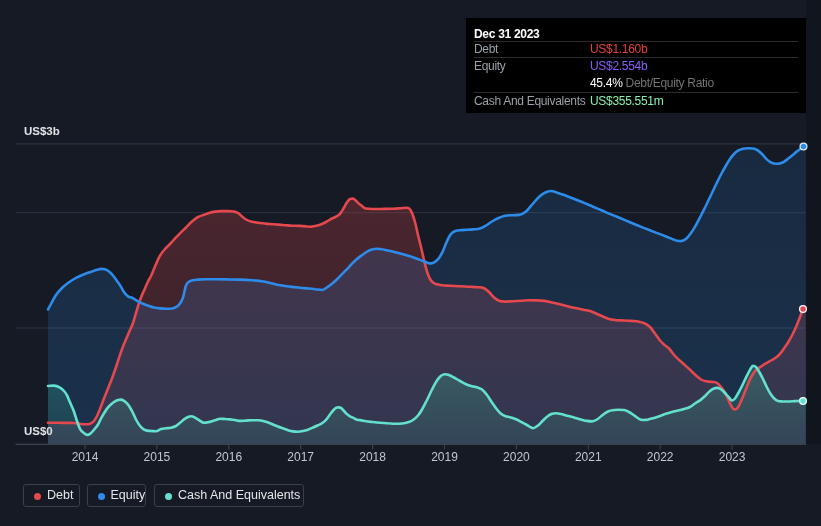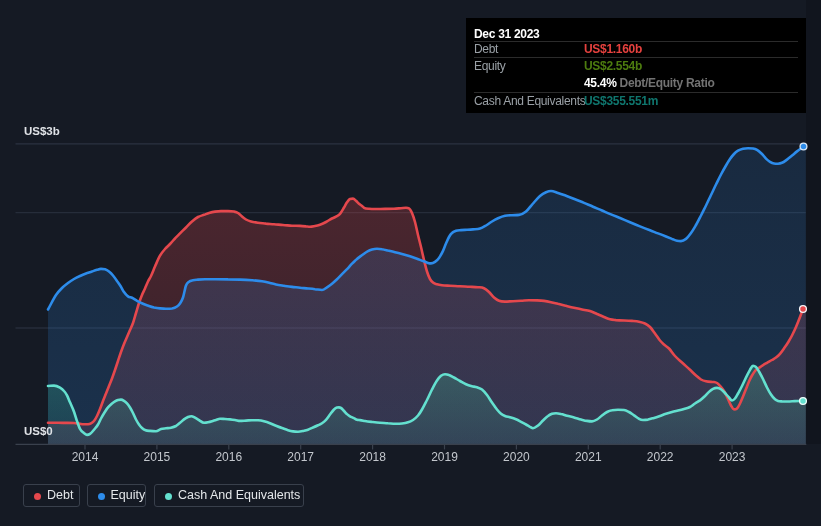--- a/index.html
+++ b/index.html
@@ -1,20 +1,20 @@
 <!DOCTYPE html>
 <html><head><meta charset="utf-8"><style>
 *{margin:0;padding:0;box-sizing:border-box}
 html,body{width:821px;height:526px;background:#151a24;overflow:hidden;font-family:"Liberation Sans",sans-serif}
 .wrap{position:relative;width:821px;height:526px}
 .tt{position:absolute;left:466px;top:18px;width:340px;height:95px;background:#000;font-size:12px;letter-spacing:-0.3px}
 .tt .row{position:absolute;left:8px;right:8px}
 .tt .sep{position:absolute;left:8px;right:8px;height:1px;background:#2b2b2b}
 .tt .lab{color:#9aa0a6}
-.tt .val{position:absolute;left:110px;font-weight:bold}
+.tt .val{position:absolute;left:116px;font-weight:normal}
 .leg{position:absolute;top:484px;height:23px;border:1px solid #39404c;border-radius:3px;color:#e4e7ea;font-size:12.5px;line-height:21px;white-space:nowrap}
 .leg .dot{display:inline-block;width:7px;height:7px;border-radius:50%;margin:0 6px 0 10px;vertical-align:-1px}
 .leg span.t{margin-right:11px}
 </style></head><body>
 <div class="wrap">
 <svg width="821" height="526" viewBox="0 0 821 526">
 <defs>
 <linearGradient id="gr" x1="0" y1="150" x2="0" y2="444" gradientUnits="userSpaceOnUse">
 <stop offset="0" stop-color="#e5484d" stop-opacity="0.28"></stop>
           <stop offset="1" stop-color="#e5484d" stop-opacity="0.15"></stop>
@@ -64,22 +64,22 @@
       <text x="516.4" y="460.5" text-anchor="middle" font-size="12" fill="#c3c7cd">2020</text>
       <text x="588.3" y="460.5" text-anchor="middle" font-size="12" fill="#c3c7cd">2021</text>
       <text x="660.2" y="460.5" text-anchor="middle" font-size="12" fill="#c3c7cd">2022</text>
       <text x="732.1" y="460.5" text-anchor="middle" font-size="12" fill="#c3c7cd">2023</text>
 </svg>
 <div class="tt">
 <div class="row" style="top:7px;height:19px;line-height:19px;color:#fff;font-weight:bold">Dec 31 2023</div>
 <div class="sep" style="top:22.5px"></div>
 <div class="row" style="top:23px;height:16px;line-height:16px"><span class="lab">Debt</span><span class="val" style="color:#e5413e">US$1.160b</span></div>
 <div class="sep" style="top:38.5px"></div>
-<div class="row" style="top:39px;height:18px;line-height:18px"><span class="lab">Equity</span><span class="val" style="color:#4d7c0f">US$2.554b</span></div>
+<div class="row" style="top:39px;height:18px;line-height:18px"><span class="lab">Equity</span><span class="val" style="color:#8b5cf6">US$2.554b</span></div>
 <div class="row" style="top:57px;height:17px;line-height:17px">
         <span class="val" style="color:#fff">45.4%&nbsp;<span style="color:#737373">Debt/Equity Ratio</span></span>
       </div>
 <div class="sep" style="top:73.5px"></div>
-<div class="row" style="top:74px;height:19px;line-height:19px"><span class="lab">Cash And Equivalents</span><span class="val" style="color:#0f766e">US$355.551m</span></div>
+<div class="row" style="top:74px;height:19px;line-height:19px"><span class="lab">Cash And Equivalents</span><span class="val" style="color:#86efac">US$355.551m</span></div>
 </div>
 <div class="leg" style="left:23px;width:57px"><span class="dot" style="background:#e5484d"></span><span class="t">Debt</span></div>
 <div class="leg" style="left:86.5px;width:59px"><span class="dot" style="background:#2d8ceb"></span><span class="t">Equity</span></div>
 <div class="leg" style="left:154px;width:149.5px"><span class="dot" style="background:#64e0cf"></span><span class="t">Cash And Equivalents</span></div>
 </div>
 </body></html>

